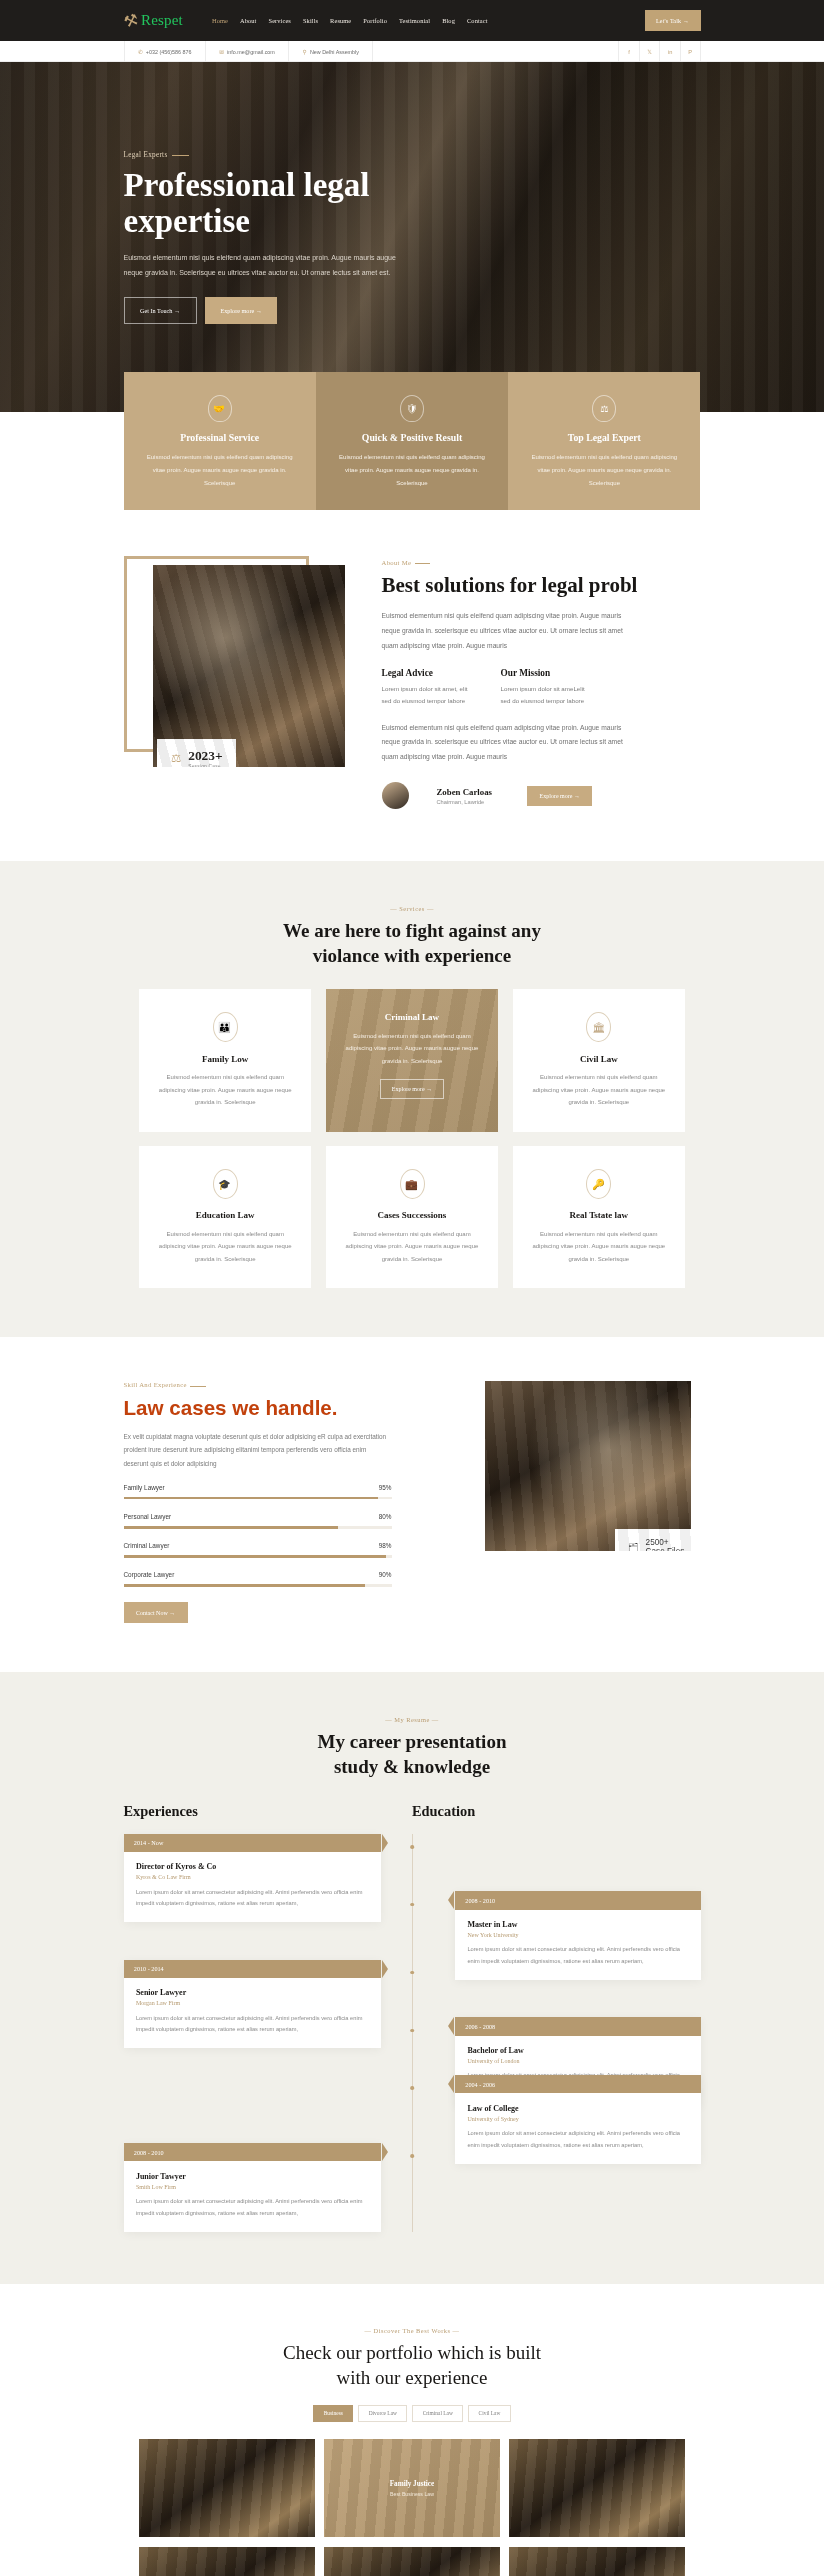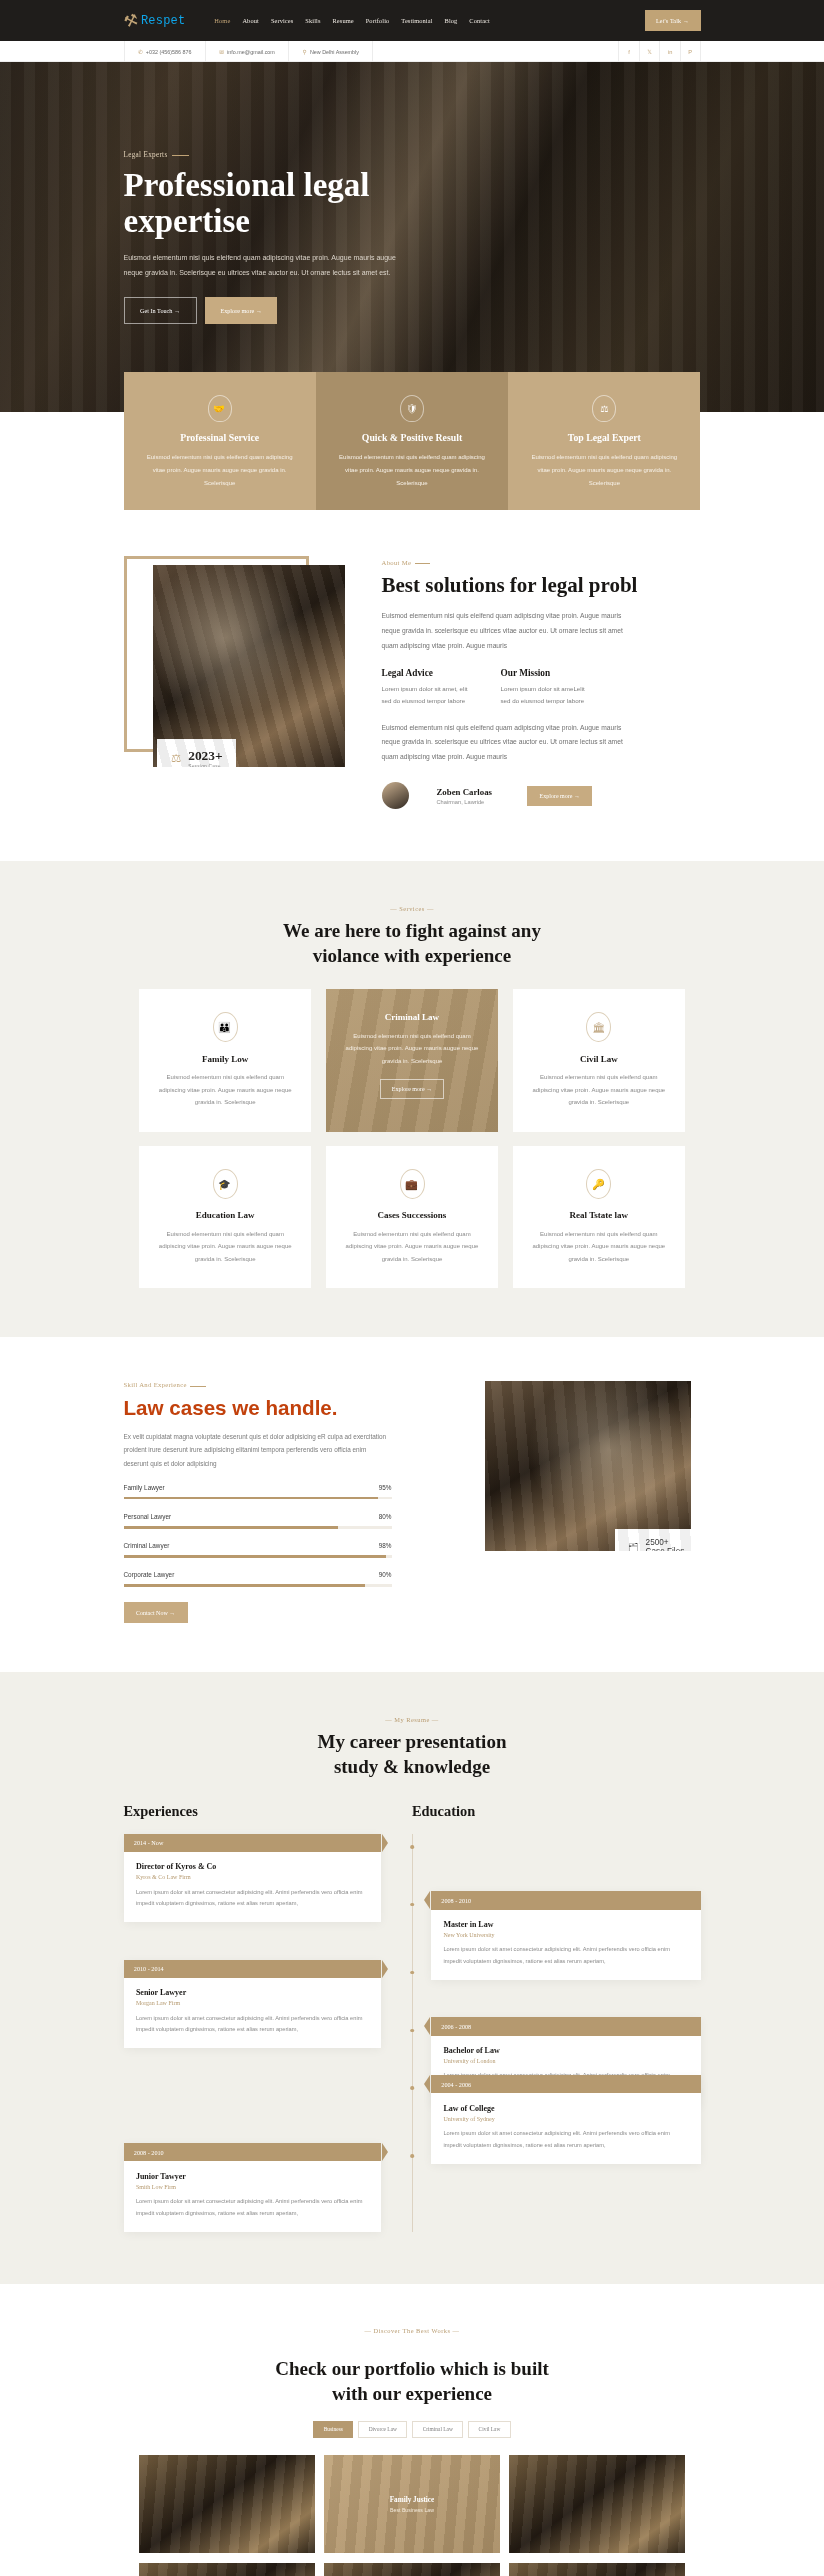--- a/index.html
+++ b/index.html
@@ -6,21 +6,21 @@
   body {
     width:824px; font-family:"Liberation Sans", sans-serif;
     background:#fff; color:#333; overflow-x:hidden;
   }
 
   
   .navbar { background:#1f1d1b; height:41px; display:flex; align-items:center; }
   .nav-inner { width:577px; margin:0 auto; display:flex; align-items:center; }
   .logo { display:flex; align-items:center; gap:3.1px; }
   .logo-glyph { font-size:16px; color:#c0a376; line-height:1; transform:rotate(-18deg); }
-  .logo-text { font-family:Liberation Mono, monospace; font-size:12px; color:#0ea5e9; letter-spacing:0.2px;}
+  .logo-text { font-family:Liberation Serif, serif; font-size:15px; color:#22c55e; letter-spacing:0.2px;}
   .nav-links { display:flex; gap:12px; margin-left:29px; }
   .nav-links a { color:#efeae3; font-size:6.4px; text-decoration:none; font-family:"Liberation Serif",serif; letter-spacing:0.1px;}
   .nav-links a.active { color:#c0a376; }
   .lets-talk {
     margin-left:auto; background:#c0a376; color:#fff; border:none;
     padding:7.2px 11.3px; font-size:6px; font-family:"Liberation Serif",serif;
     letter-spacing:0.2px; cursor:pointer;
   }
   
   .infobar { background:#fff; height:21px; border-bottom:0.5px solid #eee; }
@@ -142,38 +142,38 @@
   .resume h2 { font-family:"Liberation Serif",serif; font-size:19px; font-weight:700; color:#191715;
     margin-top:7.2px; line-height:1.3;}
   .tl-heads { width:577px; margin:24px auto 0; display:flex; }
   .tl-heads h3 { flex:1; font-family:"Liberation Serif",serif; font-size:14.4px; font-weight:700; color:#191715; }
   .tl { width:577px; margin:13.4px auto 0; position:relative; }
   .tl-line { position:absolute; left:50%; top:0; bottom:0; width:0.5px; background:#ddd3c2; }
   .tl-row { display:flex; position:relative; }
   .tl-col { width:50%; }
   .tl-card { background:#fff; box-shadow:0 2.1px 9.3px rgba(0,0,0,.05); }
   .tl-left .tl-card { margin-right:31px; }
-  .tl-right .tl-card { margin-left:19px; }
+  .tl-right .tl-card { margin-left:43px; }
   .tl-date { background:#b5996f; color:#fff; font-family:"Liberation Serif",serif; font-size:6.2px;
     padding:5.7px 10.3px; position:relative; }
   .tl-left .tl-date::after{ content:""; position:absolute; right:-6.7px; top:0; border-left:6.7px solid #b5996f;
     border-top:9.8px solid transparent; border-bottom:9.8px solid transparent;}
   .tl-right .tl-date::before{ content:""; position:absolute; left:-6.7px; top:0; border-right:6.7px solid #b5996f;
     border-top:9.8px solid transparent; border-bottom:9.8px solid transparent;}
   .tl-body { padding:10.3px 12.4px 12.4px; }
   .tl-body h4 { font-family:"Liberation Serif",serif; font-size:8px; font-weight:700; color:#191715;}
   .tl-body .org { font-family:"Liberation Serif",serif; font-size:6px; color:#b5996f; margin-top:3.1px;}
   .tl-body p { font-size:5.7px; color:#8b8b8b; line-height:2.05; margin-top:6.2px;}
   .tl-dot { position:absolute; left:50%; transform:translateX(-50%); width:3.6px; height:3.6px; border-radius:50%;
     background:#c0a376; }
 
   
   .portfolio { background:#fff; padding:43px 0 49px; }
-  .portfolio h2 { font-family:"Liberation Serif",serif; font-size:19px; font-weight:700; color:#191715;
-    margin-top:23px; line-height:1.3;}
+  .portfolio h2 { font-family:"Liberation Serif",serif; font-size:19px; font-weight:400; color:#191715;
+    margin-top:7px; line-height:1.3;}
   .pf-tabs { display:flex; gap:5.2px; justify-content:center; margin-top:14.4px; }
   .pf-tab { border:0.5px solid #e4ddd1; background:#fff; color:#7f7f7f; font-size:5.4px;
     padding:4.6px 9.3px; cursor:pointer; font-family:"Liberation Serif",serif;}
   .pf-tab.active { background:#b5996f; border-color:#b5996f; color:#fff; }
   .pf-grid { width:546px; margin:17.5px auto 0; display:grid; grid-template-columns:repeat(3,1fr); gap:9.3px; }
   .pf-item { height:98px; position:relative; overflow:hidden;
     background:linear-gradient(145deg,#776040,#221a12 45%,#9c8058 80%,#2f2519);}
   .pf-item::after{content:"";position:absolute;inset:0;
     background:repeating-linear-gradient(95deg, rgba(255,255,255,.055) 0 9.3px, rgba(0,0,0,.07) 9.3px 19.6px);}
   .pf-item.gold { background:linear-gradient(150deg,#c1a57c,#a98e66); }

